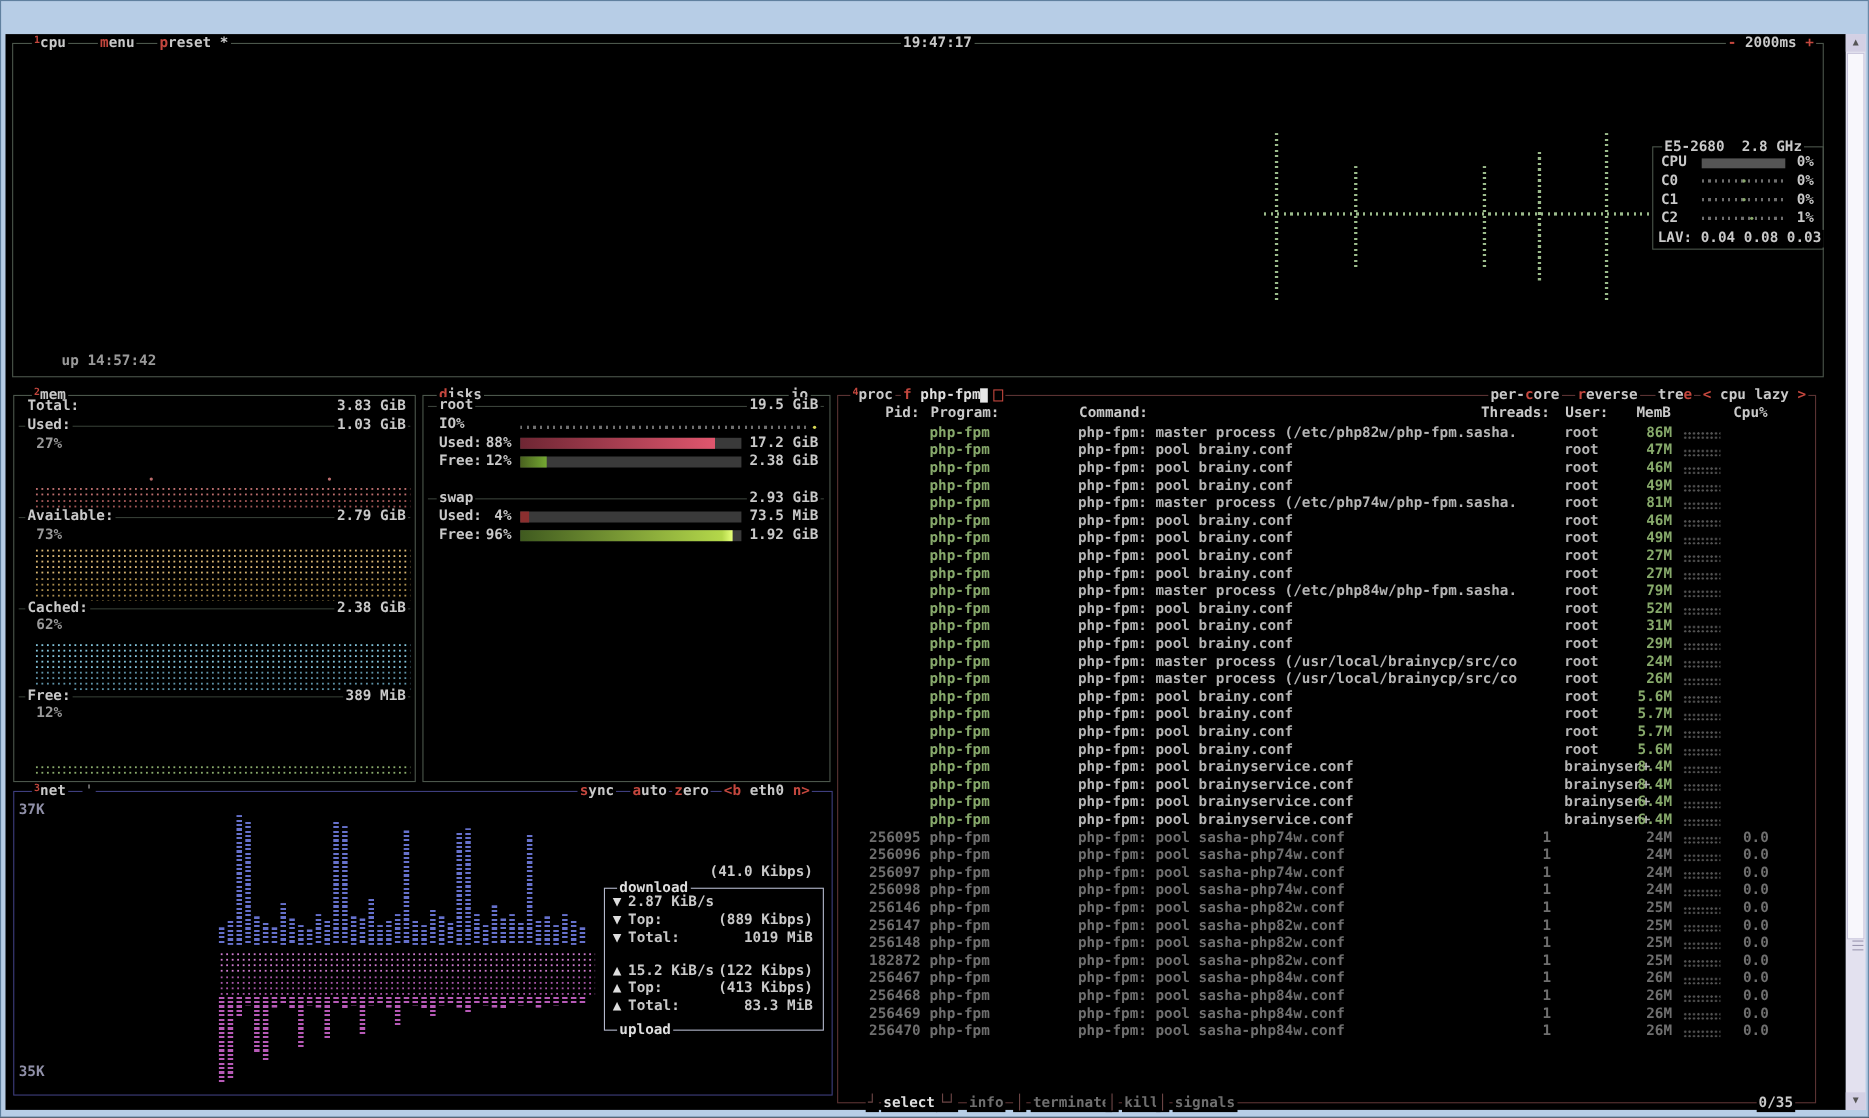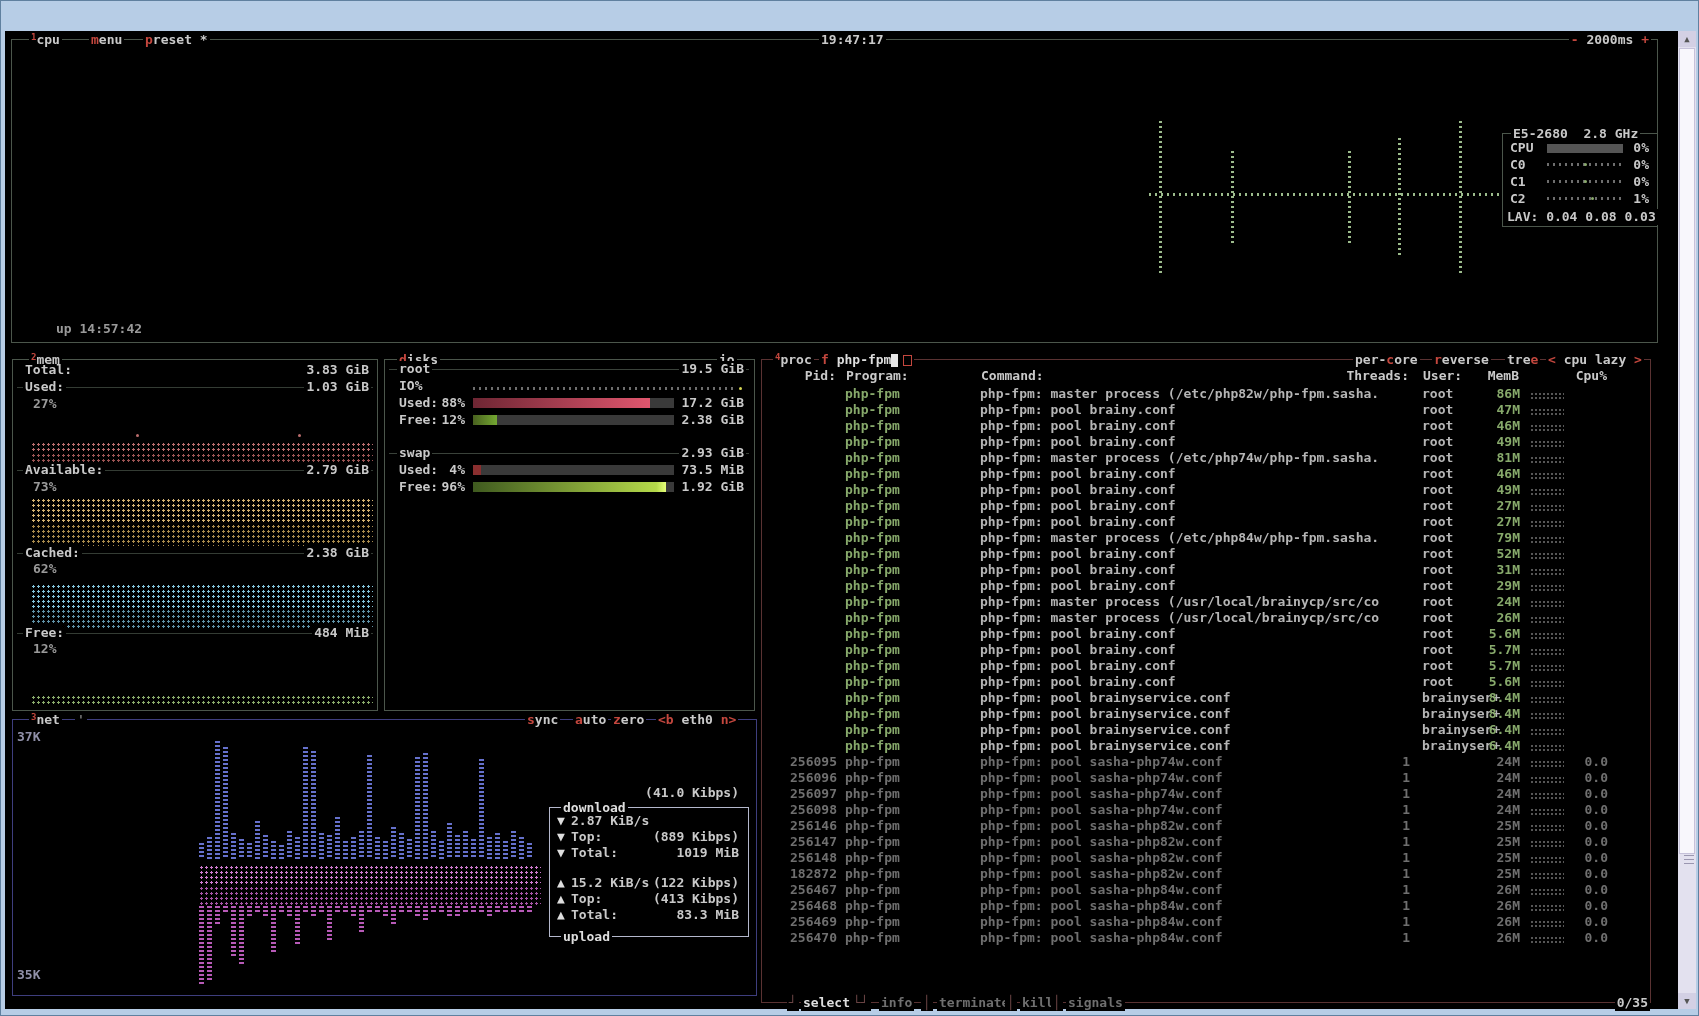--- a/index.html
+++ b/index.html
@@ -123,21 +123,21 @@
     <div class="dg dg-yel" style="left:30px;top:497px;width:342px;height:24px;"></div>
     <div class="dg dg-yel2" style="left:30px;top:523px;width:342px;height:22px;"></div>
     <div class="mline" style="left:16px;top:552px;width:356px;"></div>
     <span class="t" style="left:22px;top:544px;">Cached:</span>
     <span class="t" style="right:1329px;top:544px;">2.38 GiB</span>
     <span class="t nobg grey" style="left:30px;top:560px;">62%</span>
     <div class="dg dg-cyn" style="left:30px;top:583px;width:342px;height:24px;"></div>
     <div class="dg dg-cyn2" style="left:30px;top:608px;width:342px;height:20px;"></div>
     <div class="mline" style="left:16px;top:632px;width:356px;"></div>
     <span class="t" style="left:22px;top:624px;">Free:</span>
-    <span class="t" style="right:1329px;top:624px;">484 MiB</span>
+    <span class="t" style="right:1329px;top:624px;">389 MiB</span>
     <span class="t nobg grey" style="left:30px;top:640px;">12%</span>
     <div class="dg dg-grn" style="left:30px;top:694px;width:342px;height:10px;"></div>
 
     <div class="box b-grn" style="left:383px;top:358px;width:371px;height:352px;"></div>
     <span class="t" style="left:396px;top:351px;"><span class="red">d</span><span>isks</span></span>
     <span class="t" style="left:716px;top:351px;">io</span>
     <div class="mline" style="left:388px;top:368px;width:360px;background:#3a423a;"></div>
     <span class="t" style="left:396px;top:360px;">root</span>
     <span class="t" style="right:954px;top:360px;">19.5 GiB</span>
     <span class="t nobg" style="left:396px;top:377px;">IO%</span>
@@ -666,16 +666,16 @@
     <span class="t dim" style="left:786px;top:994px;color:#6a4444;">┘</span>
     <span class="t wh" style="left:800px;top:994px;">select</span>
     <span class="t" style="left:850px;top:994px;color:#6a4444;">└┘</span>
     <span class="t dim" style="left:878px;top:994px;">info</span>
     <span class="t" style="left:920px;top:994px;color:#6a4444;">│</span>
     <span class="t dim" style="left:936px;top:994px;">terminate</span>
     <span class="t" style="left:1004px;top:994px;color:#6a4444;">│</span>
     <span class="t dim" style="left:1019px;top:994px;">kill</span>
     <span class="t" style="left:1050px;top:994px;color:#6a4444;">│</span>
     <span class="t dim" style="left:1065px;top:994px;">signals</span>
-    <span class="t" style="right:50px;top:994px;">0/35</span>
+    <span class="t" style="right:68px;top:994px;">0/35</span>
 
   </div>
 </div>
 
 </body></html>

